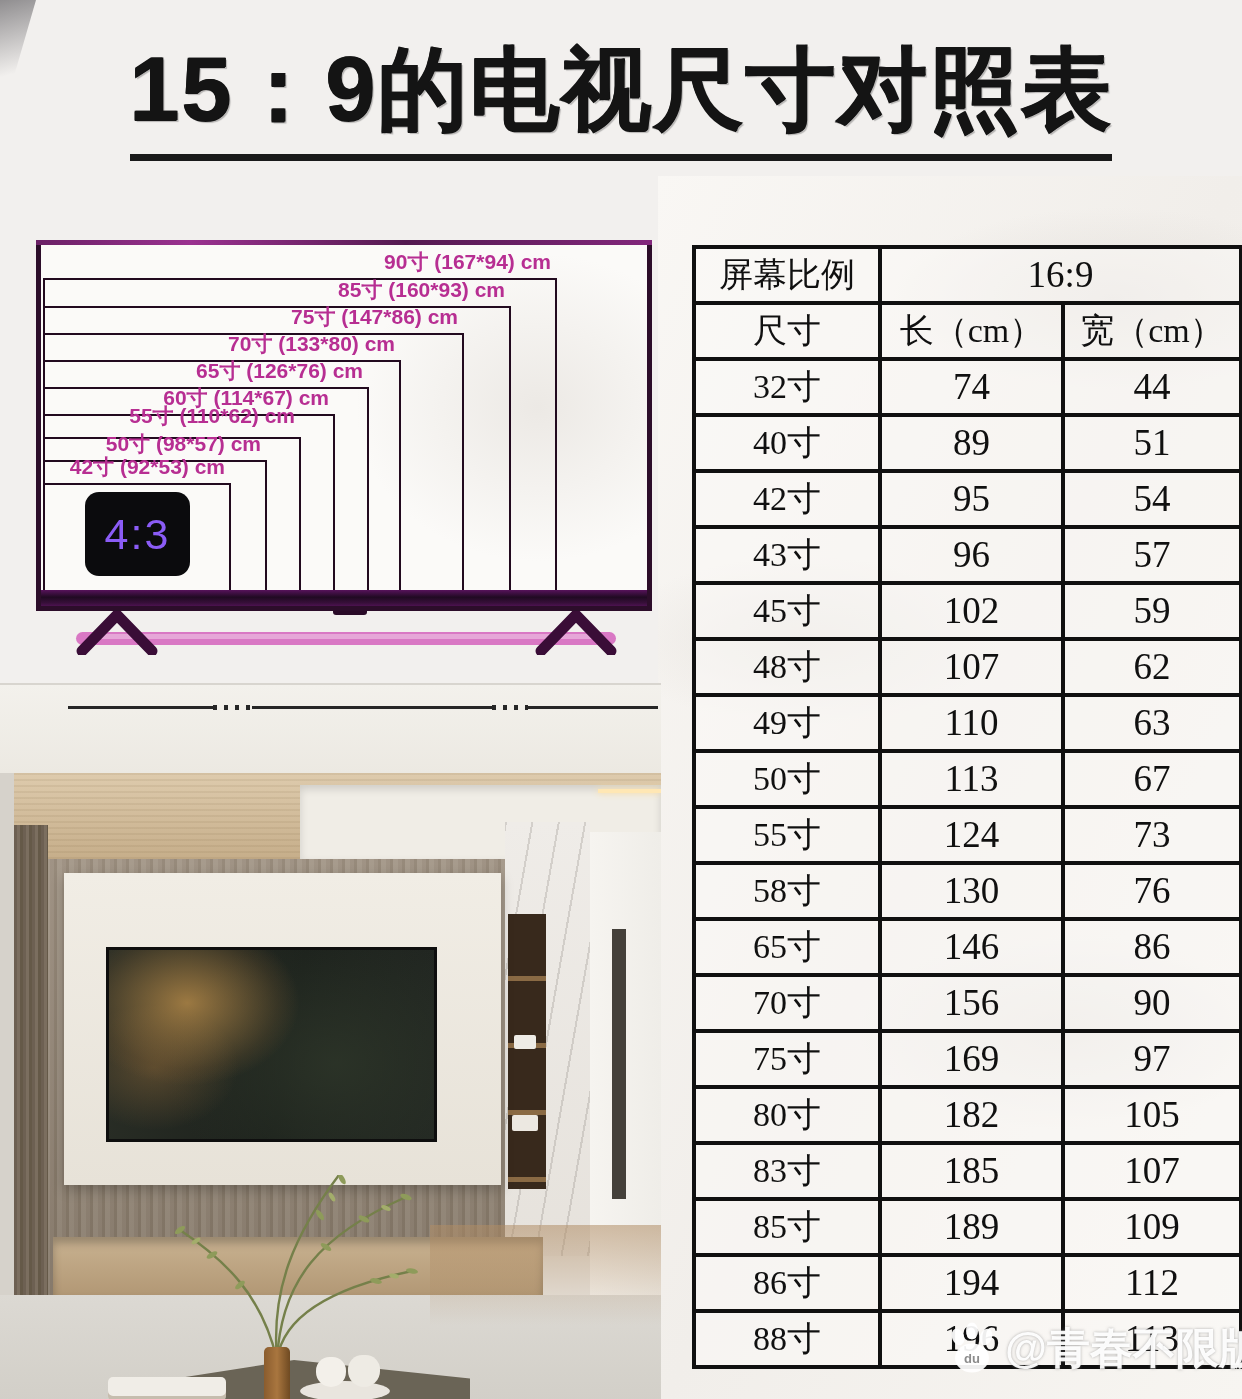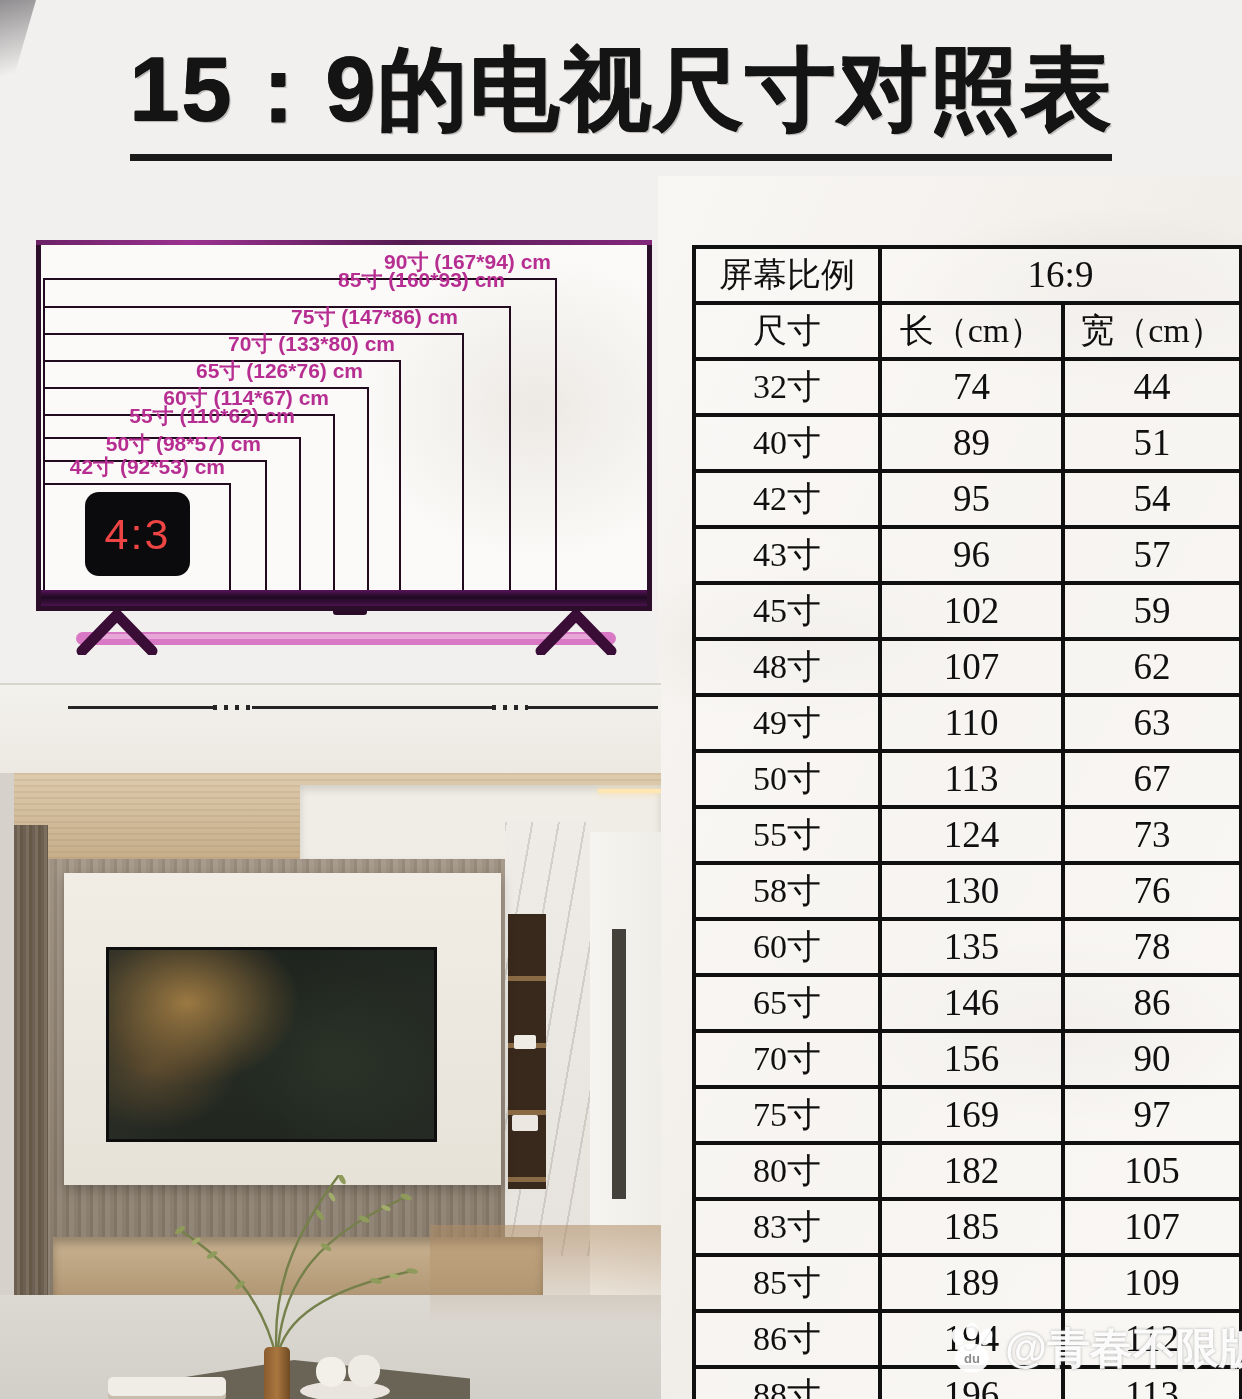--- a/index.html
+++ b/index.html
@@ -34,21 +34,21 @@
       #fbfaf8;}
   .tv::before{content:"";position:absolute;top:-5px;left:-5px;right:-5px;height:5px;
       background:linear-gradient(90deg,#6b2166,#9a3190 25%,#541a50 60%,#82277c);}
   .tv-bezel{position:absolute;left:0;right:0;bottom:0;height:16px;
       background:linear-gradient(180deg,#57135b 0%,#200a22 45%,#370f39 80%,#4c1250 100%);}
   .tv-screen{position:absolute;left:0;top:0;right:0;bottom:16px;}
   .size-rect{position:absolute;border:2px solid #220a1f;border-bottom:none;background:transparent;}
   .size-label{position:absolute;font-size:21px;font-weight:bold;color:#b72e92;
       white-space:nowrap;letter-spacing:0;}
   .aspect-badge{position:absolute;left:44px;top:247px;width:105px;height:84px;
-      background:#0b0b0d;border-radius:14px;color:#ef4444;font-size:43px;
+      background:#0b0b0d;border-radius:14px;color:#8b5cf6;font-size:43px;
       display:flex;align-items:center;justify-content:center;letter-spacing:2px;}
   .tv-stand{position:absolute;left:36px;top:611px;width:616px;height:44px;}
 
   
   .photo{position:absolute;left:0;top:683px;width:661px;height:716px;overflow:hidden;
       background:#e9e6e1;border-top:2px solid #d8d5cf;}
   .photo *{position:absolute;}
   .ph-ceiling{top:0;left:0;right:0;height:88px;background:linear-gradient(180deg,#f3f1ec,#ece9e2);}
   .ph-track{top:21px;height:3px;background:#262626;}
   .ph-dots{top:20px;height:5px;background:repeating-linear-gradient(90deg,#262626 0 4px,transparent 4px 11px);}
@@ -128,21 +128,21 @@
   </div>
 
   <div class="marble-bg" data-name="marble-background"></div>
 
   <div class="tv" data-name="tv-size-diagram">
     <div class="tv-screen" data-name="tv-screen-area">
       <div class="aspect-badge" data-name="aspect-ratio-badge">4:3</div>
     <div class="size-rect" data-name="size-rectangle" style="left: 2px; top: 33px; bottom: 0px; width: 514px;"></div>
         <div class="size-label" data-name="size-label" style="right: 96px; bottom: 314px;">90寸 (167*94) cm</div>
         <div class="size-rect" data-name="size-rectangle" style="left: 2px; top: 61px; bottom: 0px; width: 468px;"></div>
-        <div class="size-label" data-name="size-label" style="right: 142px; bottom: 296px;">85寸 (160*93) cm</div>
+        <div class="size-label" data-name="size-label" style="right: 142px; bottom: 286px;">85寸 (160*93) cm</div>
         <div class="size-rect" data-name="size-rectangle" style="left: 2px; top: 88px; bottom: 0px; width: 421px;"></div>
         <div class="size-label" data-name="size-label" style="right: 189px; bottom: 259px;">75寸 (147*86) cm</div>
         <div class="size-rect" data-name="size-rectangle" style="left: 2px; top: 115px; bottom: 0px; width: 358px;"></div>
         <div class="size-label" data-name="size-label" style="right: 252px; bottom: 232px;">70寸 (133*80) cm</div>
         <div class="size-rect" data-name="size-rectangle" style="left: 2px; top: 142px; bottom: 0px; width: 326px;"></div>
         <div class="size-label" data-name="size-label" style="right: 284px; bottom: 205px;">65寸 (126*76) cm</div>
         <div class="size-rect" data-name="size-rectangle" style="left: 2px; top: 169px; bottom: 0px; width: 292px;"></div>
         <div class="size-label" data-name="size-label" style="right: 318px; bottom: 178px; text-align: right;">60寸 (114*67) cm</div>
         <div class="size-rect" data-name="size-rectangle" style="left: 2px; top: 192px; bottom: 0px; width: 258px;"></div>
         <div class="size-label" data-name="size-label" style="right: 352px; bottom: 160px;">55寸 (110*62) cm</div>
@@ -282,25 +282,20 @@
             <td class="c-size" data-name="size-cell">55寸</td>
             <td class="c-num" data-name="length-cell">124</td>
             <td class="c-num" data-name="width-cell">73</td>
           </tr>
           <tr data-name="table-row">
             <td class="c-size" data-name="size-cell">58寸</td>
             <td class="c-num" data-name="length-cell">130</td>
             <td class="c-num" data-name="width-cell">76</td>
           </tr>
           <tr data-name="table-row">
-            <td class="c-size" data-name="size-cell">60寸</td>
-            <td class="c-num" data-name="length-cell">135</td>
-            <td class="c-num" data-name="width-cell">78</td>
-          </tr>
-          <tr data-name="table-row">
             <td class="c-size" data-name="size-cell">65寸</td>
             <td class="c-num" data-name="length-cell">146</td>
             <td class="c-num" data-name="width-cell">86</td>
           </tr>
           <tr data-name="table-row">
             <td class="c-size" data-name="size-cell">70寸</td>
             <td class="c-num" data-name="length-cell">156</td>
             <td class="c-num" data-name="width-cell">90</td>
           </tr>
           <tr data-name="table-row">

